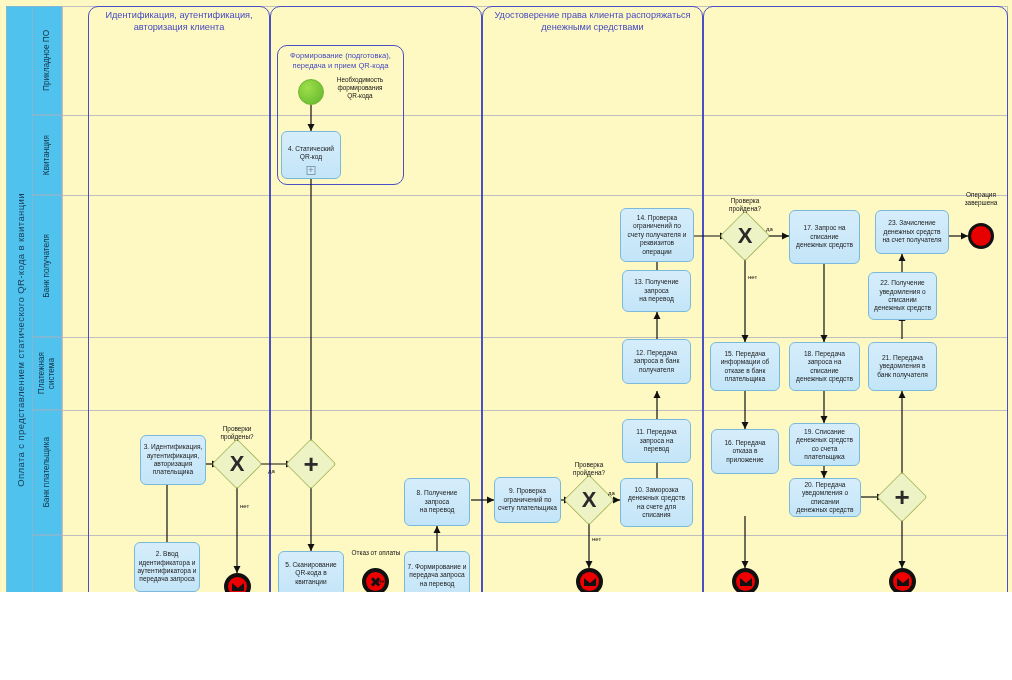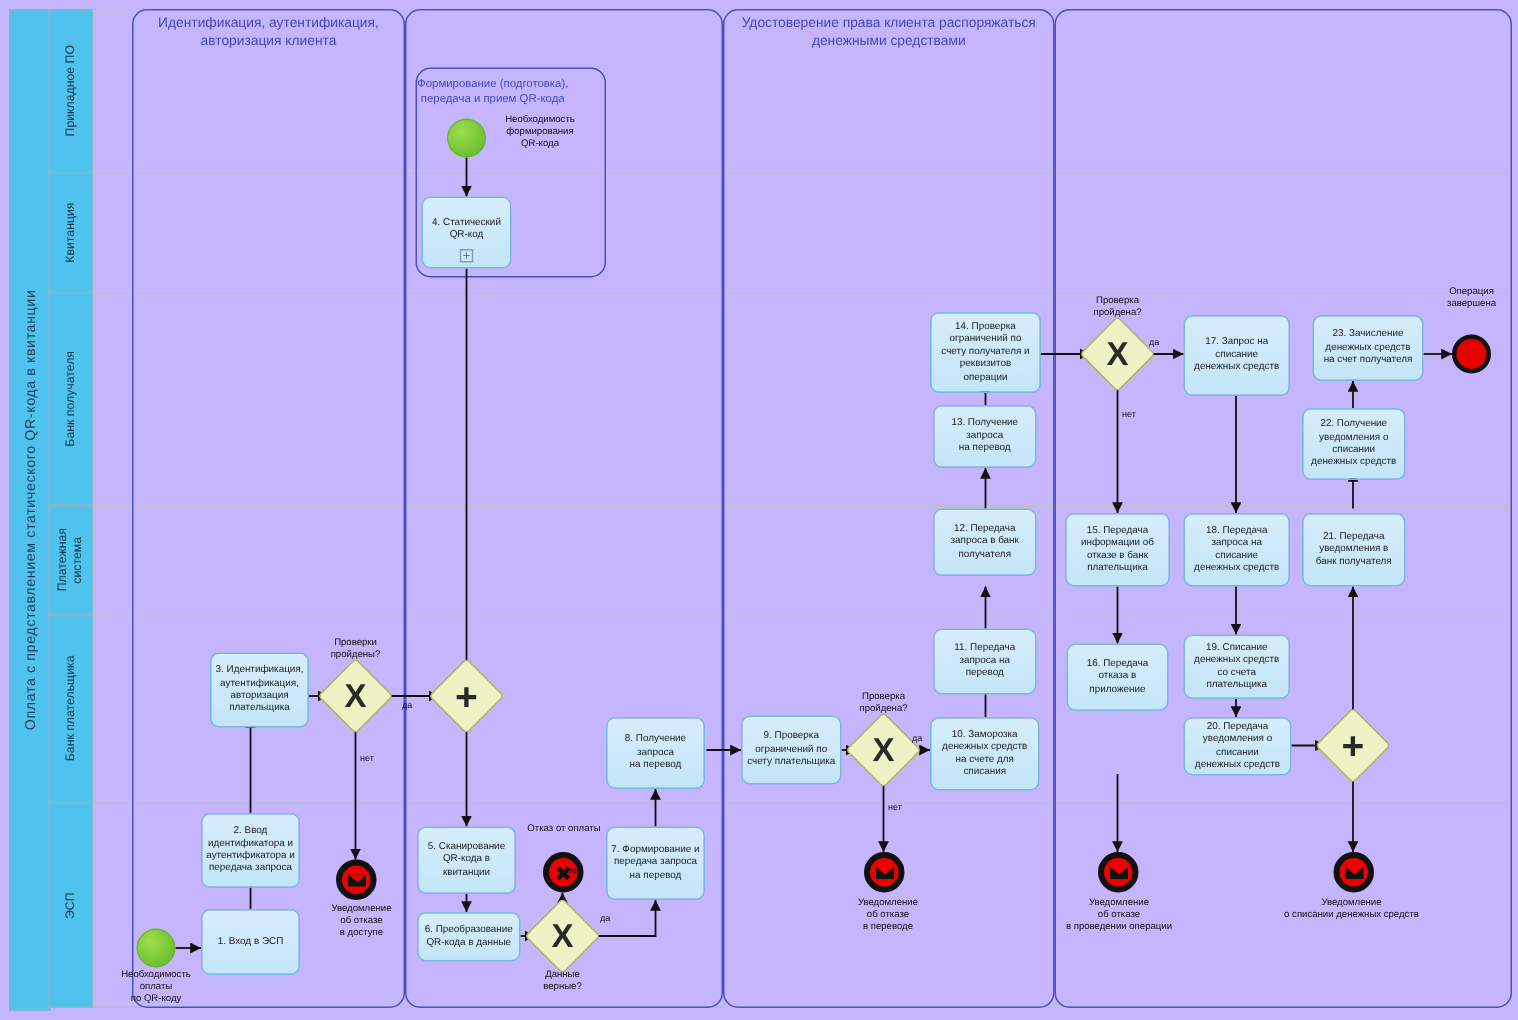--- a/index.html
+++ b/index.html
@@ -1,17 +1,17 @@
 <!DOCTYPE html>
 <html><head>
 <meta charset="utf-8">
 <style>
   html,body{margin:0;padding:0;background:#ffffff;}
   body{font-family:"Liberation Sans","DejaVu Sans",sans-serif;}
-  #canvas{position:relative;width:1012px;height:680px;background:#c4b5fd;overflow:hidden;}
+  #canvas{position:relative;width:1012px;height:592px;background:#fef9c3;overflow:hidden;}
 
   
   .pool-title{
     position:absolute;left:6px;top:6px;width:26px;height:666px;
     background:#4FC3ED;border:1px solid #7fb8d4;
     display:flex;align-items:center;justify-content:center;
   }
   .pool-title span{
     writing-mode:vertical-rl;transform:rotate(180deg);
     font-size:9.5px;color:#1b3b5a;letter-spacing:.4px;white-space:nowrap;
@@ -166,21 +166,21 @@
 
   <div class="phase" style="left:88px;width:182px;"></div>
   <div class="phase" style="left:270px;width:212px;"></div>
   <div class="phase" style="left:482px;width:221px;"></div>
   <div class="phase" style="left:703px;width:305px;"></div>
 
   <div class="phase-title" style="left:88px;width:182px;">Идентификация, аутентификация,<br>авторизация клиента</div>
   <div class="phase-title" style="left:484px;width:217px;">Удостоверение права клиента распоряжаться<br>денежными средствами</div>
 
   <div class="subproc" style="left:277px;top:45px;width:127px;height:140px;"></div>
-  <div class="subproc-title" style="left:267px;top:51px;width:123px;">Формирование (подготовка),<br>передача и прием QR-кода</div>
+  <div class="subproc-title" style="left:279px;top:51px;width:123px;">Формирование (подготовка),<br>передача и прием QR-кода</div>
 
   <svg id="edges">
     <defs>
       <marker id="ah" markerWidth="7" markerHeight="7" refX="6" refY="3" orient="auto" markerUnits="strokeWidth">
         <path d="M0,0 L6,3 L0,6 z" fill="#111"></path>
       </marker>
     </defs>
     <g stroke="#111" stroke-width="1.2" fill="none" marker-end="url(#ah)">
 
       <path d="M311,105 L311,131"></path>

